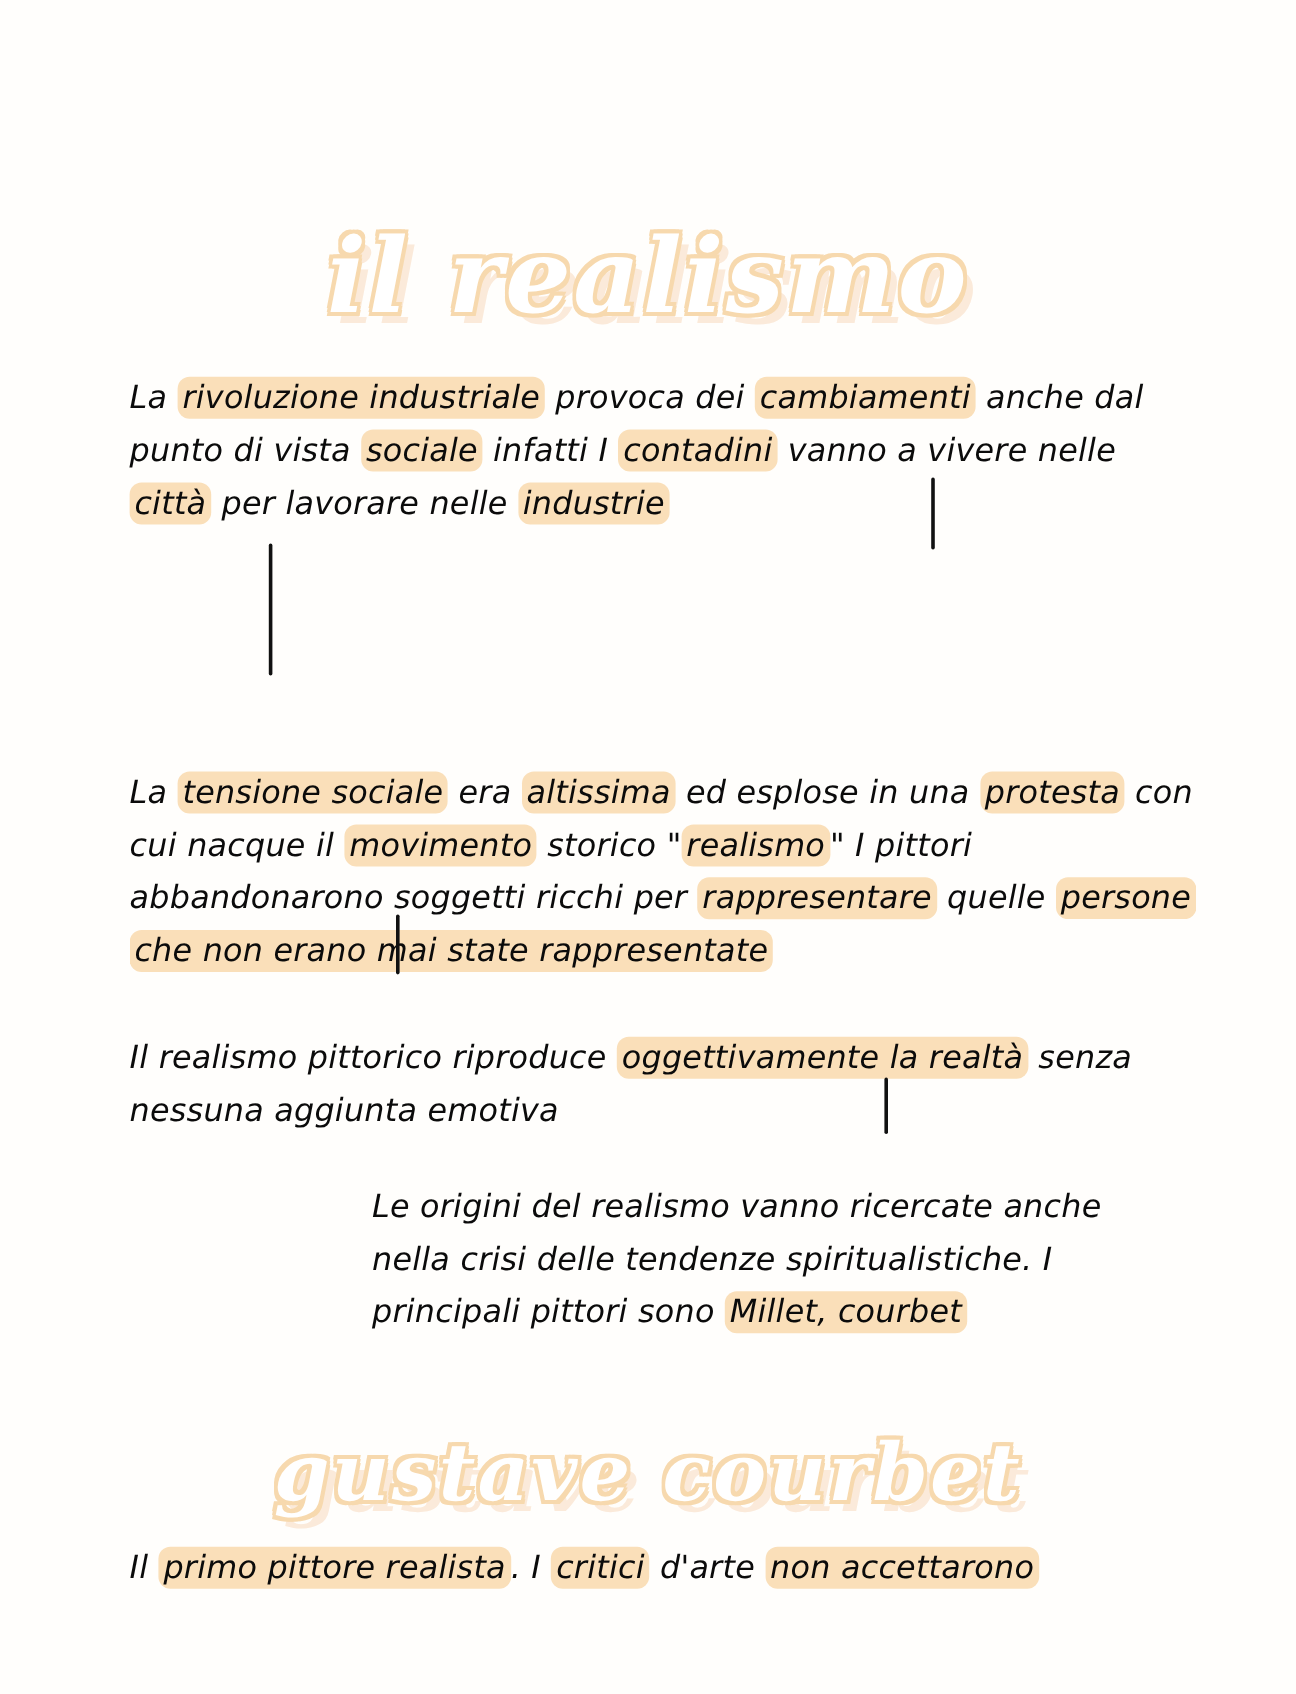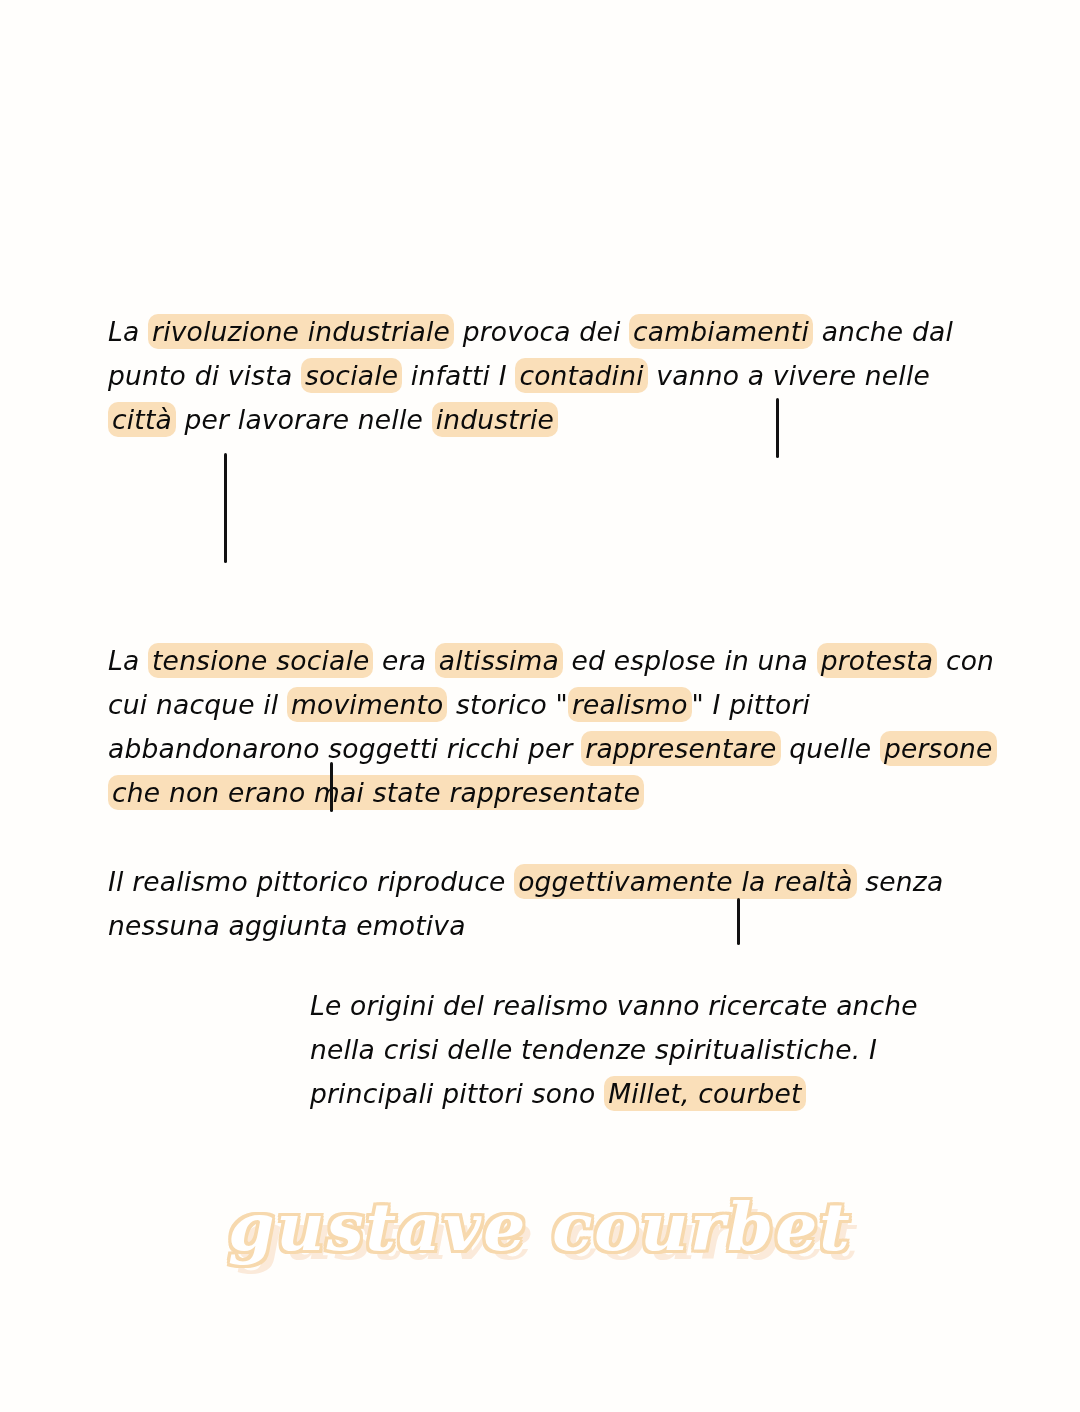--- a/index.html
+++ b/index.html
@@ -92,33 +92,35 @@
   #conn-1 { left: 776px; top: 398px;  height: 60px; }
   #conn-2 { left: 224px; top: 453px;  height: 110px; }
   #conn-3 { left: 330px; top: 762px;  height: 50px; }
   #conn-4 { left: 737px; top: 898px;  height: 47px; }
 </style>
 </head>
 <body>
 
 <div class="page">
 
+  <h1 class="title" id="title-main">il realismo</h1>
 
   <p class="block" id="para-1"><span>La </span><span class="hl">rivoluzione industriale</span><span> provoca dei </span><span class="hl">cambiamenti</span><span> anche dal punto di vista </span><span class="hl">sociale</span><span> infatti I </span><span class="hl">contadini</span><span> vanno a vivere nelle </span><span class="hl">città</span><span> per lavorare nelle </span><span class="hl">industrie</span></p>
 
   <div class="connector" id="conn-1"></div>
   <div class="connector" id="conn-2"></div>
 
 
   <p class="block" id="para-3"><span>La </span><span class="hl">tensione sociale</span><span> era </span><span class="hl">altissima</span><span> ed esplose in una </span><span class="hl">protesta</span><span> con cui nacque il </span><span class="hl">movimento</span><span> storico "</span><span class="hl">realismo</span><span>" I pittori abbandonarono soggetti ricchi per </span><span class="hl">rappresentare</span><span> quelle </span><span class="hl">persone che non erano mai state rappresentate</span></p>
 
   <div class="connector" id="conn-3"></div>
 
   <p class="block" id="para-4"><span>Il realismo pittorico riproduce </span><span class="hl">oggettivamente la realtà</span><span> senza nessuna aggiunta emotiva</span></p>
 
   <div class="connector" id="conn-4"></div>
 
   <p class="block" id="para-5"><span>Le origini del realismo vanno ricercate anche nella crisi delle tendenze spiritualistiche. I principali pittori sono </span><span class="hl">Millet, courbet</span></p>
 
   <h2 class="title" id="title-courbet">gustave courbet</h2>
 
+  <p class="block" id="para-6"><span>Il </span><span class="hl">primo pittore realista</span><span>. I </span><span class="hl">critici</span><span> d'arte </span><span class="hl">non accettarono</span></p>
 
 </div>
 
 </body></html>

